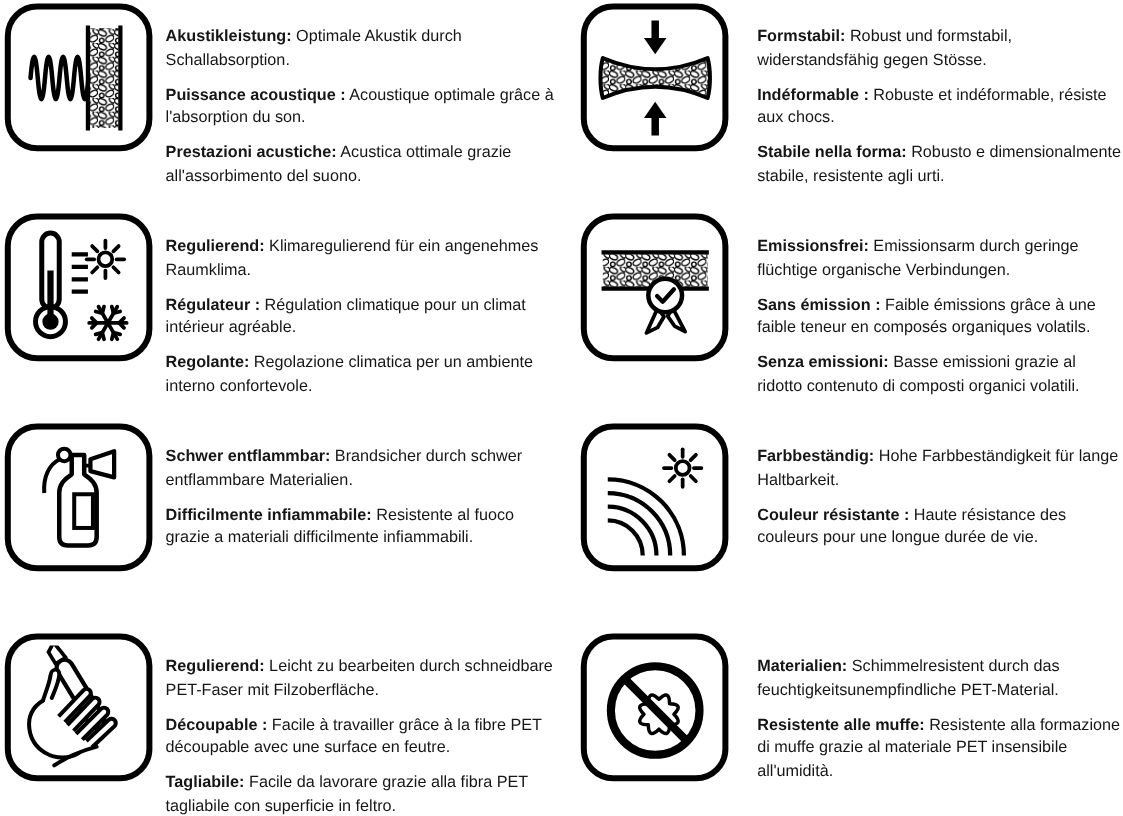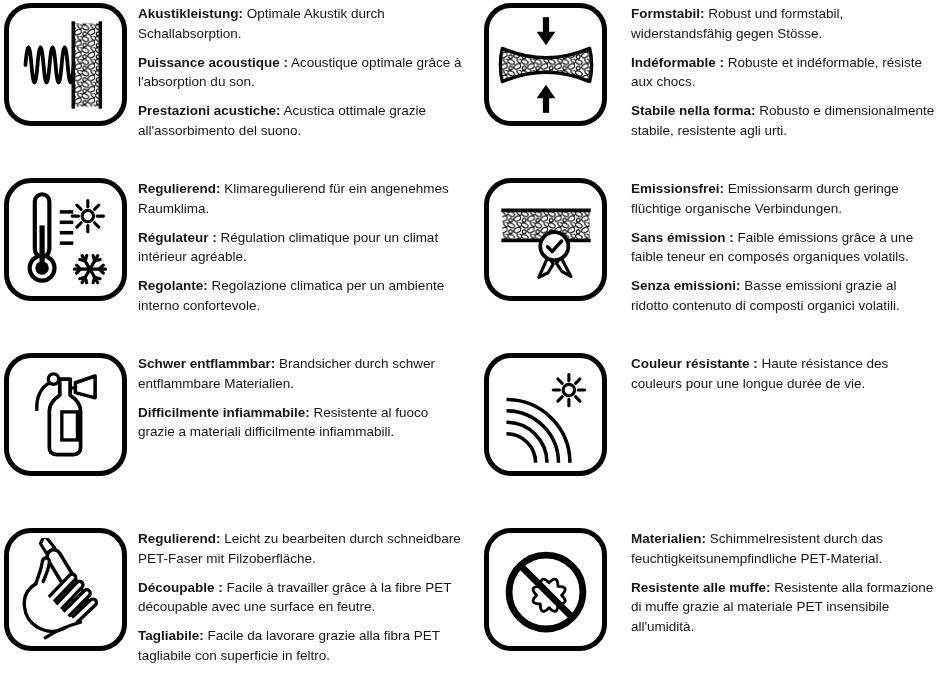--- a/index.html
+++ b/index.html
@@ -6,21 +6,21 @@
   body{width:936px;height:680px;overflow:hidden;}
   .canvas{position:relative;width:936px;height:680px;background:#ffffff;
           font-family:"Liberation Sans",sans-serif;color:#161616;}
   .cell{position:absolute;display:flex;align-items:flex-start;gap:11px;}
   .cell.col-left{left:4px;width:462px;}
   .cell.col-right{left:484px;width:451px;gap:24px;}
   .r1{top:3px}.r2{top:178px}.r3{top:353px}.r4{top:528px}
   .icon-box{flex:0 0 auto;width:113px;height:113px;border:5px solid #000;
             border-radius:27px;background:#fff;display:flex;align-items:center;justify-content:center;}
   .icon-box svg{width:104px;height:104px;display:block;}
-  .text{flex:1;min-width:0;padding-top:1px;font-size:13.5px;line-height:19.5px;}
+  .text{flex:1;min-width:0;padding-top:1px;font-size:13.5px;line-height:19.5px;margin-top:16px;}
   .text p{margin:0 0 9.5px 0;}
   .text b{font-weight:bold;}
 </style>
 </head>
 <body>
 
 <svg width="0" height="0" style="position:absolute">
   <defs>
     <pattern id="fiber" width="13" height="11" patternUnits="userSpaceOnUse">
       <g fill="none" stroke="#000" stroke-width="1.1">
@@ -162,20 +162,21 @@
         <g stroke-width="3.4">
           <path d="M12 68 A28 28 0 0 1 40 96"></path>
           <path d="M12 57 A39 39 0 0 1 51 96"></path>
           <path d="M12 46 A50 50 0 0 1 62 96"></path>
           <path d="M12 35 A61 61 0 0 1 73 96"></path>
         </g>
         <use href="#sun" transform="translate(72,26)"></use>
       </svg>
     </div>
     <div class="text">
+      <p><b>Farbbeständig:</b><span> Hohe Farbbeständigkeit für lange Haltbarkeit.</span></p>
       <p><b>Couleur résistante :</b><span> Haute résistance des couleurs pour une longue durée de vie.</span></p>
     </div>
   </div>
 
   <div class="cell col-left r4">
     <div class="icon-box">
       <svg viewBox="0 0 100 100" fill="none" stroke="#000">
         <g transform="translate(36,14) rotate(-31.3)">
           <path d="M-4.5 -2 L-4.5 -13 L3 -17.5 L5 -2 Z" fill="#fff" stroke-width="3" stroke-linejoin="round"></path>
           <rect x="-6.5" y="-2" width="13" height="62" rx="6.5" fill="#fff" stroke-width="3.4"></rect>

